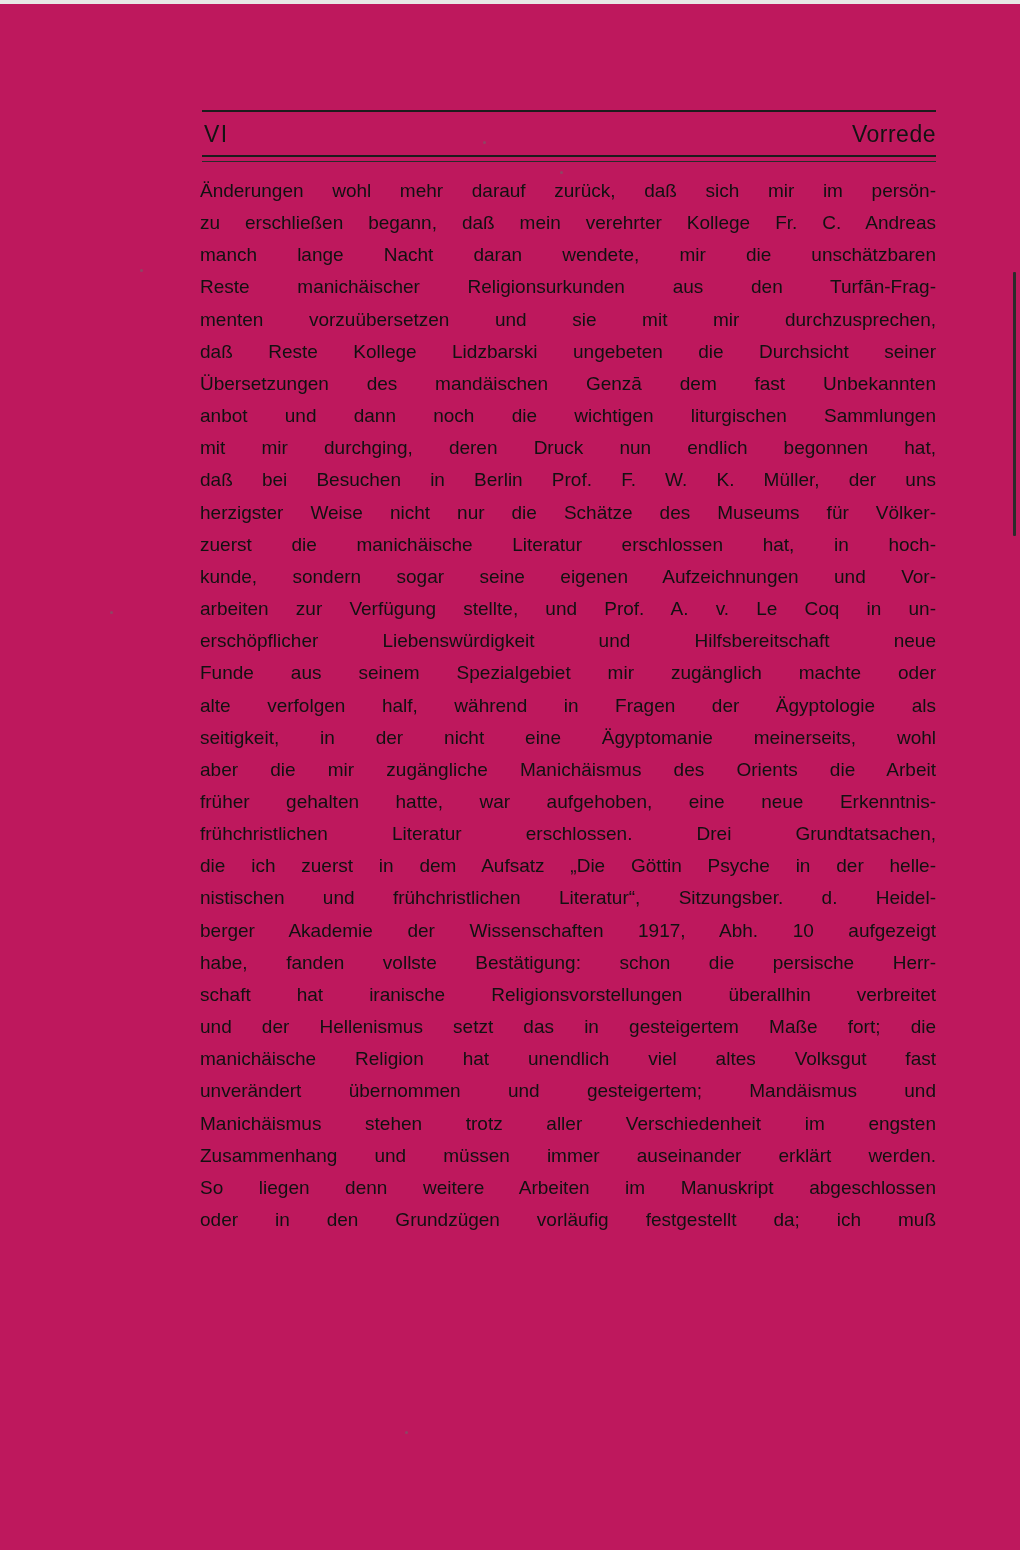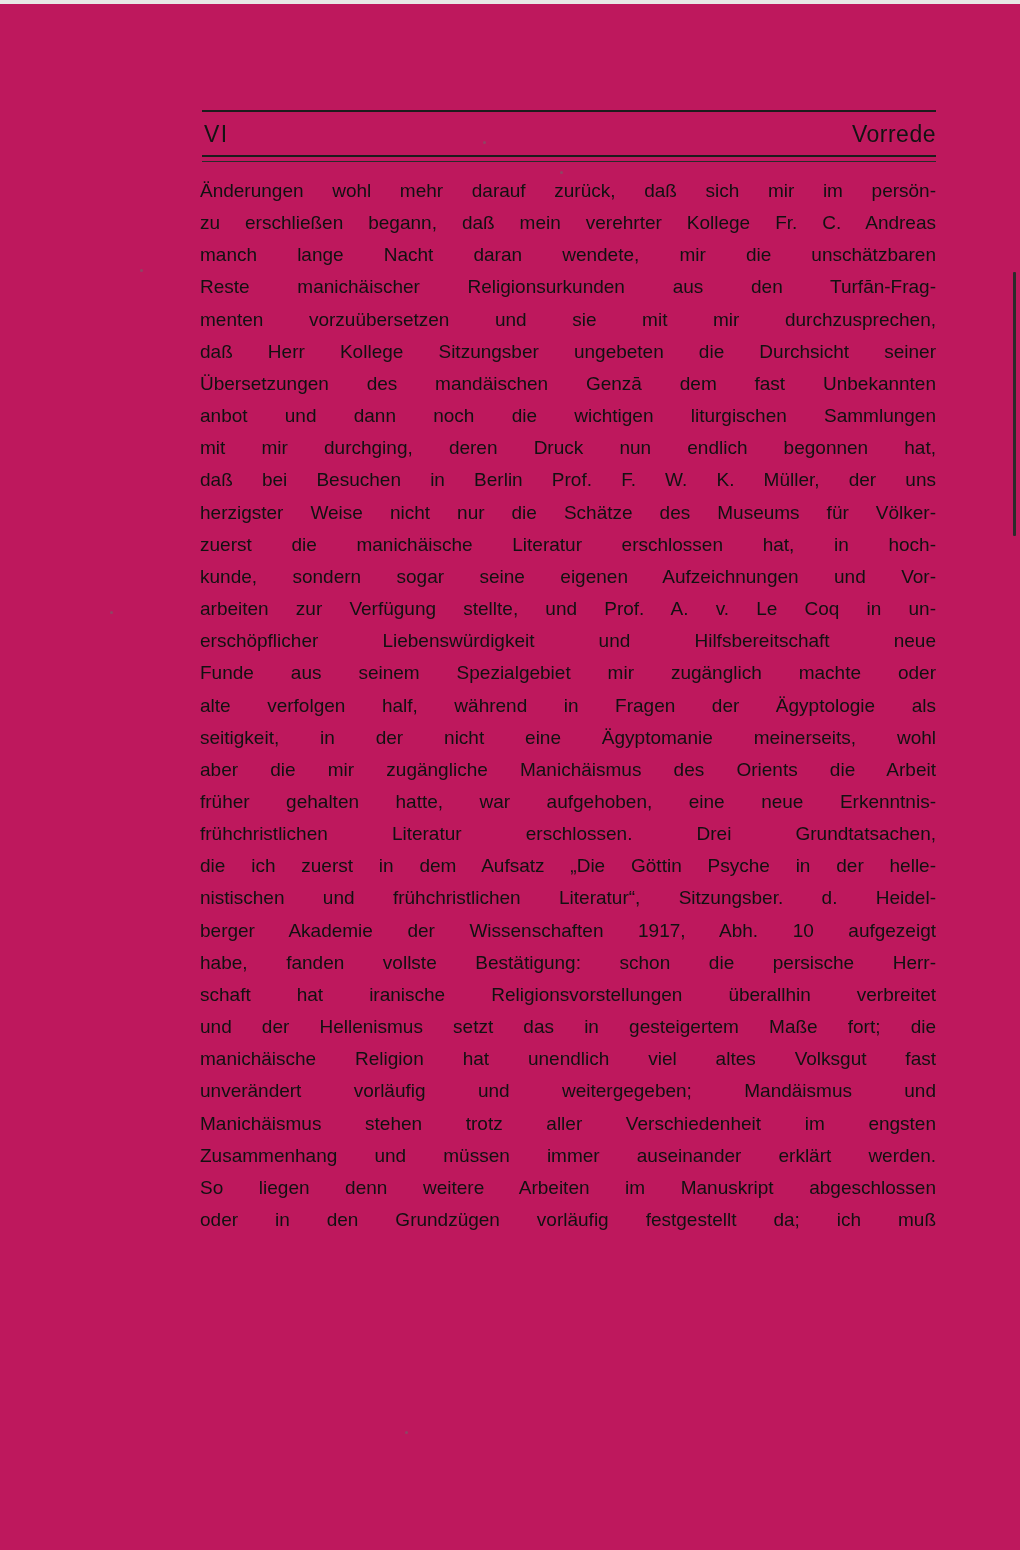--- a/index.html
+++ b/index.html
@@ -120,21 +120,21 @@
     <div class="rule bottom-rule-a"></div>
     <div class="rule bottom-rule-b"></div>
   </header>
 
   <main class="body-text">
       <div class="text-line">Änderungen wohl mehr darauf zurück, daß sich mir im persön-</div>
       <div class="text-line">zu erschließen begann, daß mein verehrter Kollege Fr. C. Andreas</div>
       <div class="text-line">manch lange Nacht daran wendete, mir die unschätzbaren</div>
       <div class="text-line">Reste manichäischer Religionsurkunden aus den Turfān-Frag-</div>
       <div class="text-line">menten vorzuübersetzen und sie mit mir durchzusprechen,</div>
-      <div class="text-line">daß Herr Kollege Sitzungsber ungebeten die Durchsicht seiner</div>
+      <div class="text-line">daß Reste Kollege Lidzbarski ungebeten die Durchsicht seiner</div>
       <div class="text-line">Übersetzungen des mandäischen Genzā dem fast Unbekannten</div>
       <div class="text-line">anbot und dann noch die wichtigen liturgischen Sammlungen</div>
       <div class="text-line">mit mir durchging, deren Druck nun endlich begonnen hat,</div>
       <div class="text-line">daß bei Besuchen in Berlin Prof. F. W. K. Müller, der uns</div>
       <div class="text-line">herzigster Weise nicht nur die Schätze des Museums für Völker-</div>
       <div class="text-line">zuerst die manichäische Literatur erschlossen hat, in hoch-</div>
       <div class="text-line">kunde, sondern sogar seine eigenen Aufzeichnungen und Vor-</div>
       <div class="text-line">arbeiten zur Verfügung stellte, und Prof. A. v. Le Coq in un-</div>
       <div class="text-line">erschöpflicher Liebenswürdigkeit und Hilfsbereitschaft neue</div>
       <div class="text-line">Funde aus seinem Spezialgebiet mir zugänglich machte oder</div>
@@ -143,20 +143,20 @@
       <div class="text-line">aber die mir zugängliche Manichäismus des Orients die Arbeit</div>
       <div class="text-line">früher gehalten hatte, war aufgehoben, eine neue Erkenntnis-</div>
       <div class="text-line">frühchristlichen Literatur erschlossen.  Drei Grundtatsachen,</div>
       <div class="text-line">die ich zuerst in dem Aufsatz „Die Göttin Psyche in der helle-</div>
       <div class="text-line">nistischen und frühchristlichen Literatur“, Sitzungsber. d. Heidel-</div>
       <div class="text-line">berger Akademie der Wissenschaften 1917, Abh. 10 aufgezeigt</div>
       <div class="text-line">habe, fanden vollste Bestätigung: schon die persische Herr-</div>
       <div class="text-line">schaft hat iranische Religionsvorstellungen überallhin verbreitet</div>
       <div class="text-line">und der Hellenismus setzt das in gesteigertem Maße fort; die</div>
       <div class="text-line">manichäische Religion hat unendlich viel altes Volksgut fast</div>
-      <div class="text-line">unverändert vorläufig und weitergegeben; Mandäismus und</div>
+      <div class="text-line">unverändert übernommen und gesteigertem; Mandäismus und</div>
       <div class="text-line">Manichäismus stehen trotz aller Verschiedenheit im engsten</div>
       <div class="text-line">Zusammenhang und müssen immer auseinander erklärt werden.</div>
       <div class="text-line">So liegen denn weitere Arbeiten im Manuskript abgeschlossen</div>
       <div class="text-line">oder in den Grundzügen vorläufig festgestellt da; ich muß</div>
     </main>
 
 </div>
 
 </body></html>

